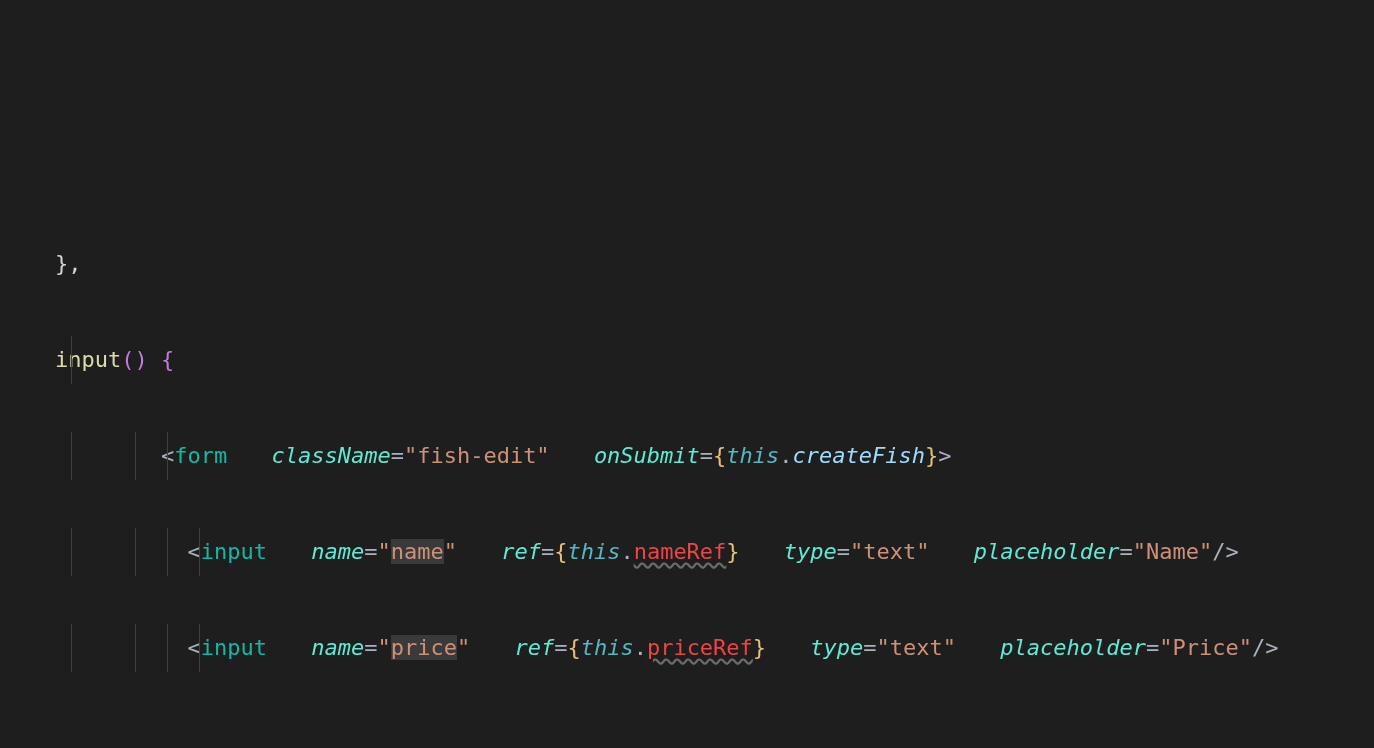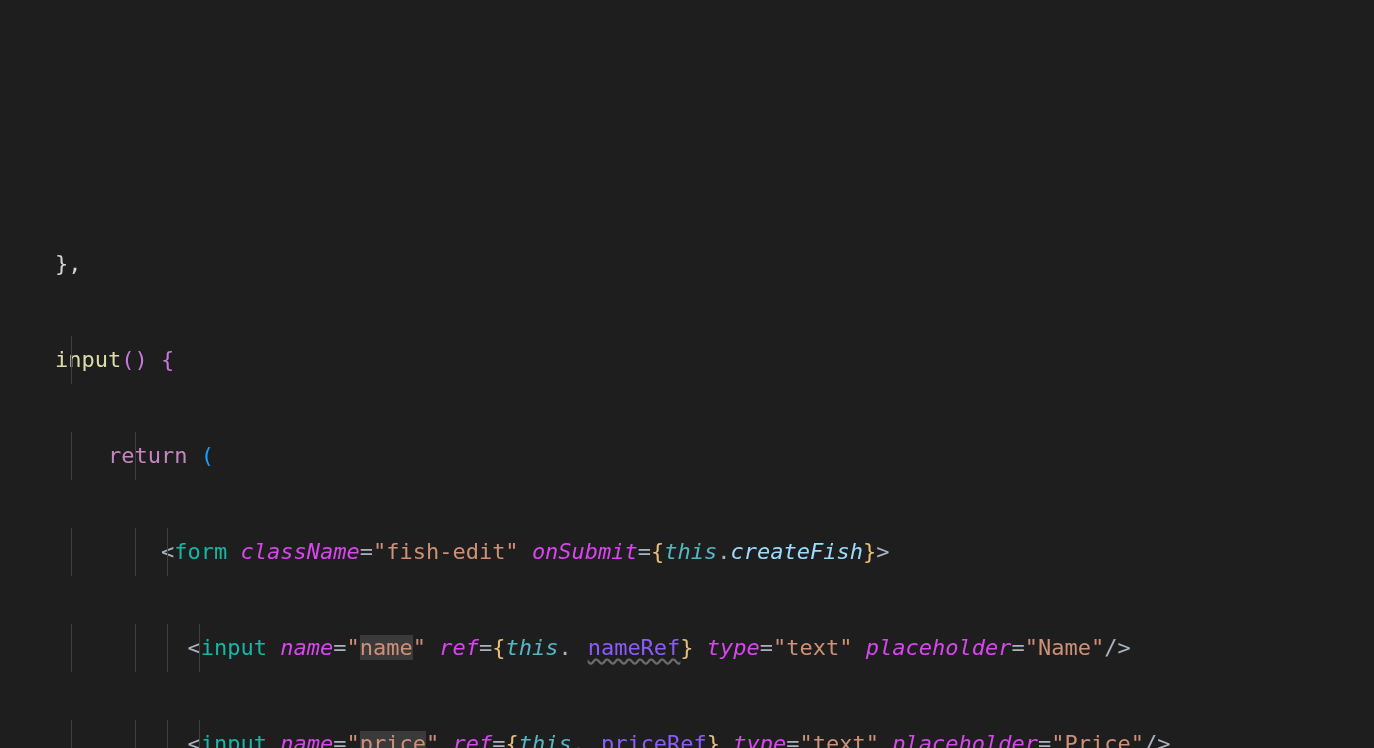--- a/index.html
+++ b/index.html
@@ -55,48 +55,47 @@
     top: 0;
     bottom: 0;
     width: 1px;
     background: #404040;
   }
   .lightblue { color: #9cdcfe; font-style: italic; }
   .yellow { color: #dcdcaa; }
   .orange { color: #ce9178; }
   .pink { color: #c586c0; }
   .tag { color: #14b8a6; }
-  .attr { color: #d946ef; font-style: italic; }
+  .attr { color: #5eead4; font-style: italic; margin-left: 31px; }
   .punct { color: #abb2bf; }
   .brace { color: #d4d4d4; }
   .bracket-blue { color: #179fff; }
   .bracket-purple { color: #c678dd; }
   .bracket-yellow { color: #e5c07b; }
   .this { color: #56b6c2; font-style: italic; }
-  .white { color: #8b5cf6; margin-left: 16px; }
+  .white { color: #ef4444; }
   .selection {
     background: #3a3a3a;
     padding: 0;
   }
   .squiggle {
     text-decoration: underline;
     text-decoration-style: wavy;
     text-decoration-color: #6b6b6b;
     text-underline-offset: 3px;
   }
 </style>
 </head>
 <body>
 
 
 
 <div class="editor">
 <div class="line"><span class="brace">},</span></div>
 <div class="line"><span class="guide1"></span><span class="yellow">input</span><span class="bracket-purple">()</span><span class="bracket-purple"> {</span></div>
-<div class="line"><span class="guide1"></span><span class="guide2"></span>    <span class="pink">return</span><span class="bracket-blue"> (</span></div>
 <div class="line"><span class="guide1"></span><span class="guide2"></span><span class="guide3"></span>        <span class="punct">&lt;</span><span class="tag">form</span> <span class="attr">className</span><span class="punct">=</span><span class="orange">"fish-edit"</span> <span class="attr">onSubmit</span><span class="punct">=</span><span class="bracket-yellow">{</span><span class="this">this</span><span class="punct">.</span><span class="lightblue">createFish</span><span class="bracket-yellow">}</span><span class="punct">&gt;</span></div>
 <div class="line"><span class="guide1"></span><span class="guide2"></span><span class="guide3"></span><span class="guide4"></span>          <span class="punct">&lt;</span><span class="tag">input</span> <span class="attr">name</span><span class="punct">=</span><span class="orange">"</span><span class="orange selection">name</span><span class="orange">"</span> <span class="attr">ref</span><span class="punct">=</span><span class="bracket-yellow">{</span><span class="this">this</span><span class="punct">.</span><span class="white squiggle">nameRef</span><span class="bracket-yellow">}</span> <span class="attr">type</span><span class="punct">=</span><span class="orange">"text"</span> <span class="attr">placeholder</span><span class="punct">=</span><span class="orange">"Name"</span><span class="punct">/&gt;</span></div>
 <div class="line"><span class="guide1"></span><span class="guide2"></span><span class="guide3"></span><span class="guide4"></span>          <span class="punct">&lt;</span><span class="tag">input</span> <span class="attr">name</span><span class="punct">=</span><span class="orange">"</span><span class="orange selection">price</span><span class="orange">"</span> <span class="attr">ref</span><span class="punct">=</span><span class="bracket-yellow">{</span><span class="this">this</span><span class="punct">.</span><span class="white squiggle">priceRef</span><span class="bracket-yellow">}</span> <span class="attr">type</span><span class="punct">=</span><span class="orange">"text"</span> <span class="attr">placeholder</span><span class="punct">=</span><span class="orange">"Price"</span><span class="punct">/&gt;</span></div>
 
 
 
 
 
 
 

